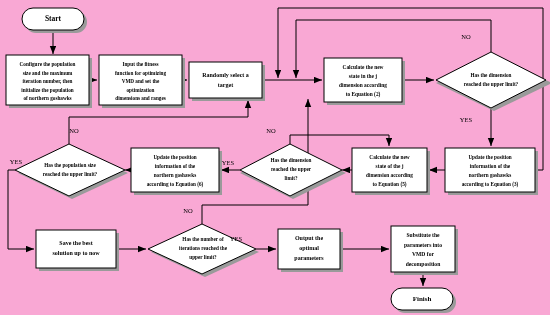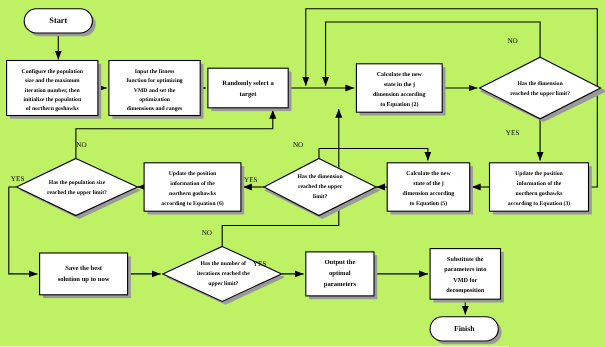--- a/index.html
+++ b/index.html
@@ -4,21 +4,21 @@
 <style>
   html, body {
     margin: 0;
     padding: 0;
     background: #ffffff;
   }
   #flowchart-root {
     position: relative;
     width: 550px;
     height: 315px;
-    background: #bef264;
+    background: #f9a8d4;
     font-family: "Liberation Serif", "DejaVu Serif", serif;
     overflow: hidden;
   }
   svg.fc {
     display: block;
     width: 550px;
     height: 315px;
   }
   .node-shape {
     fill: #ffffff;

